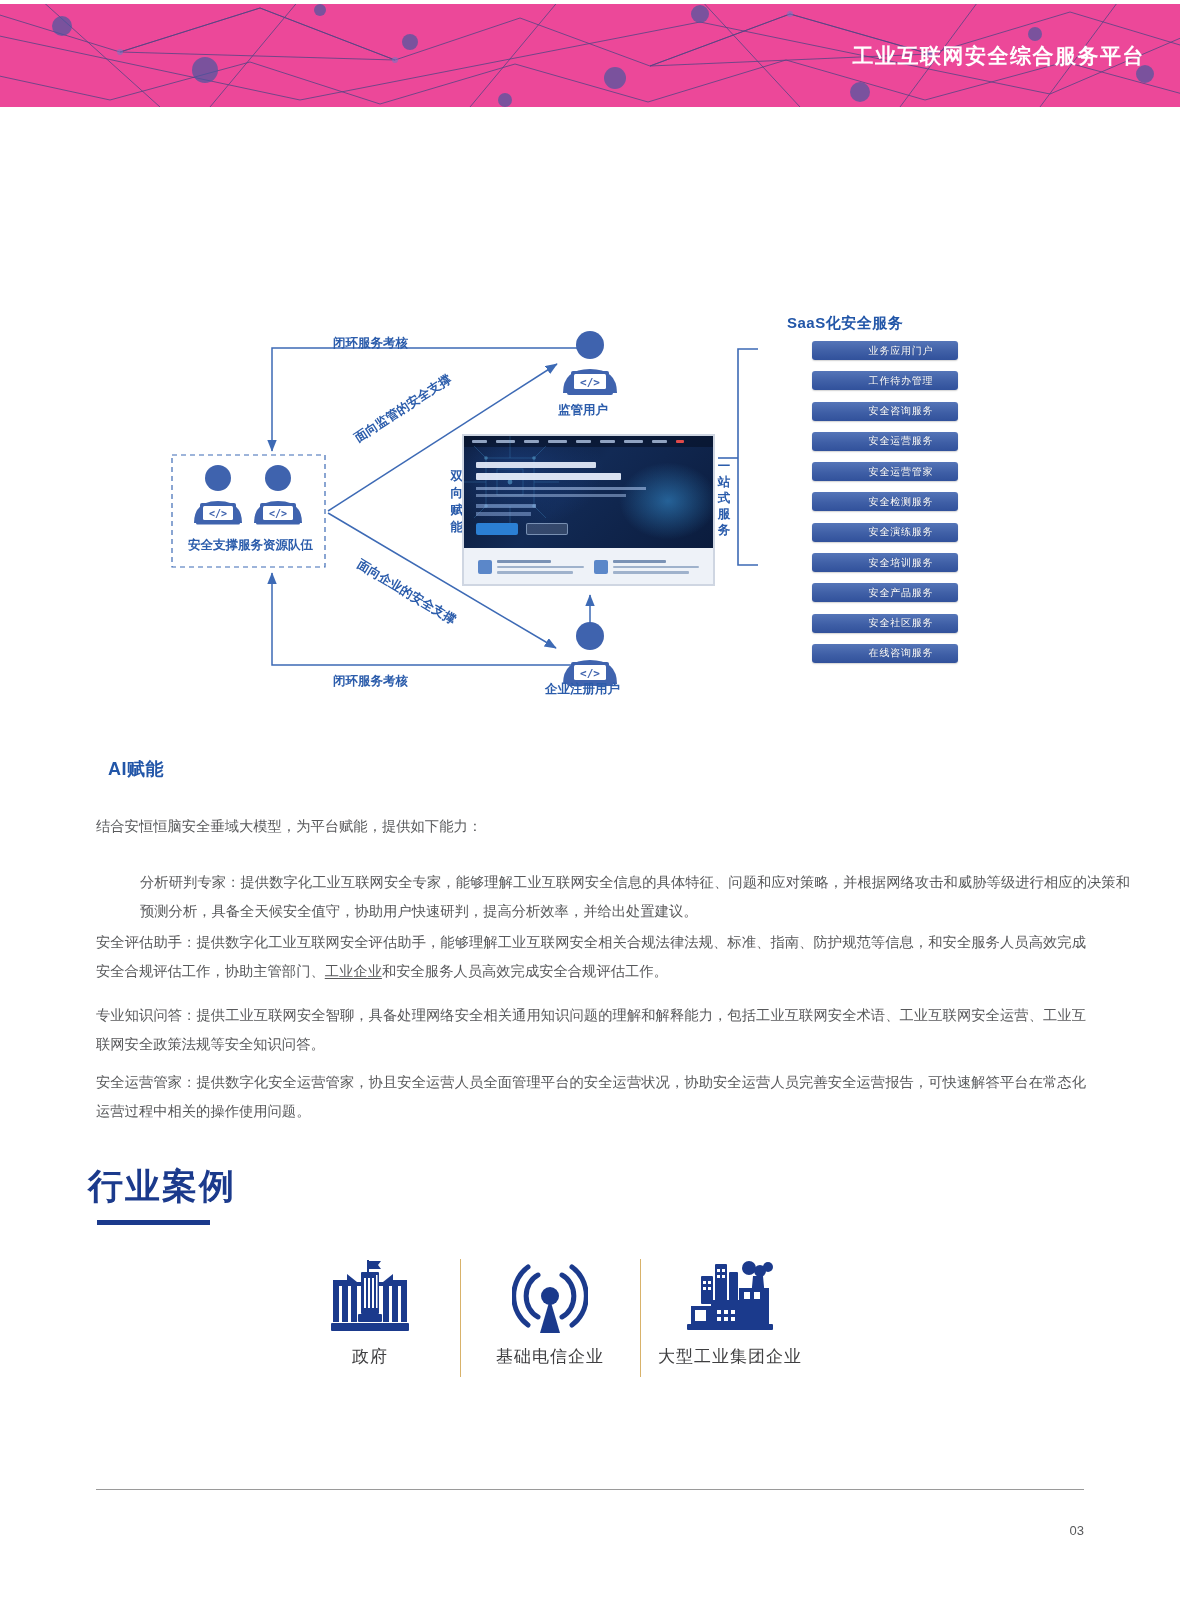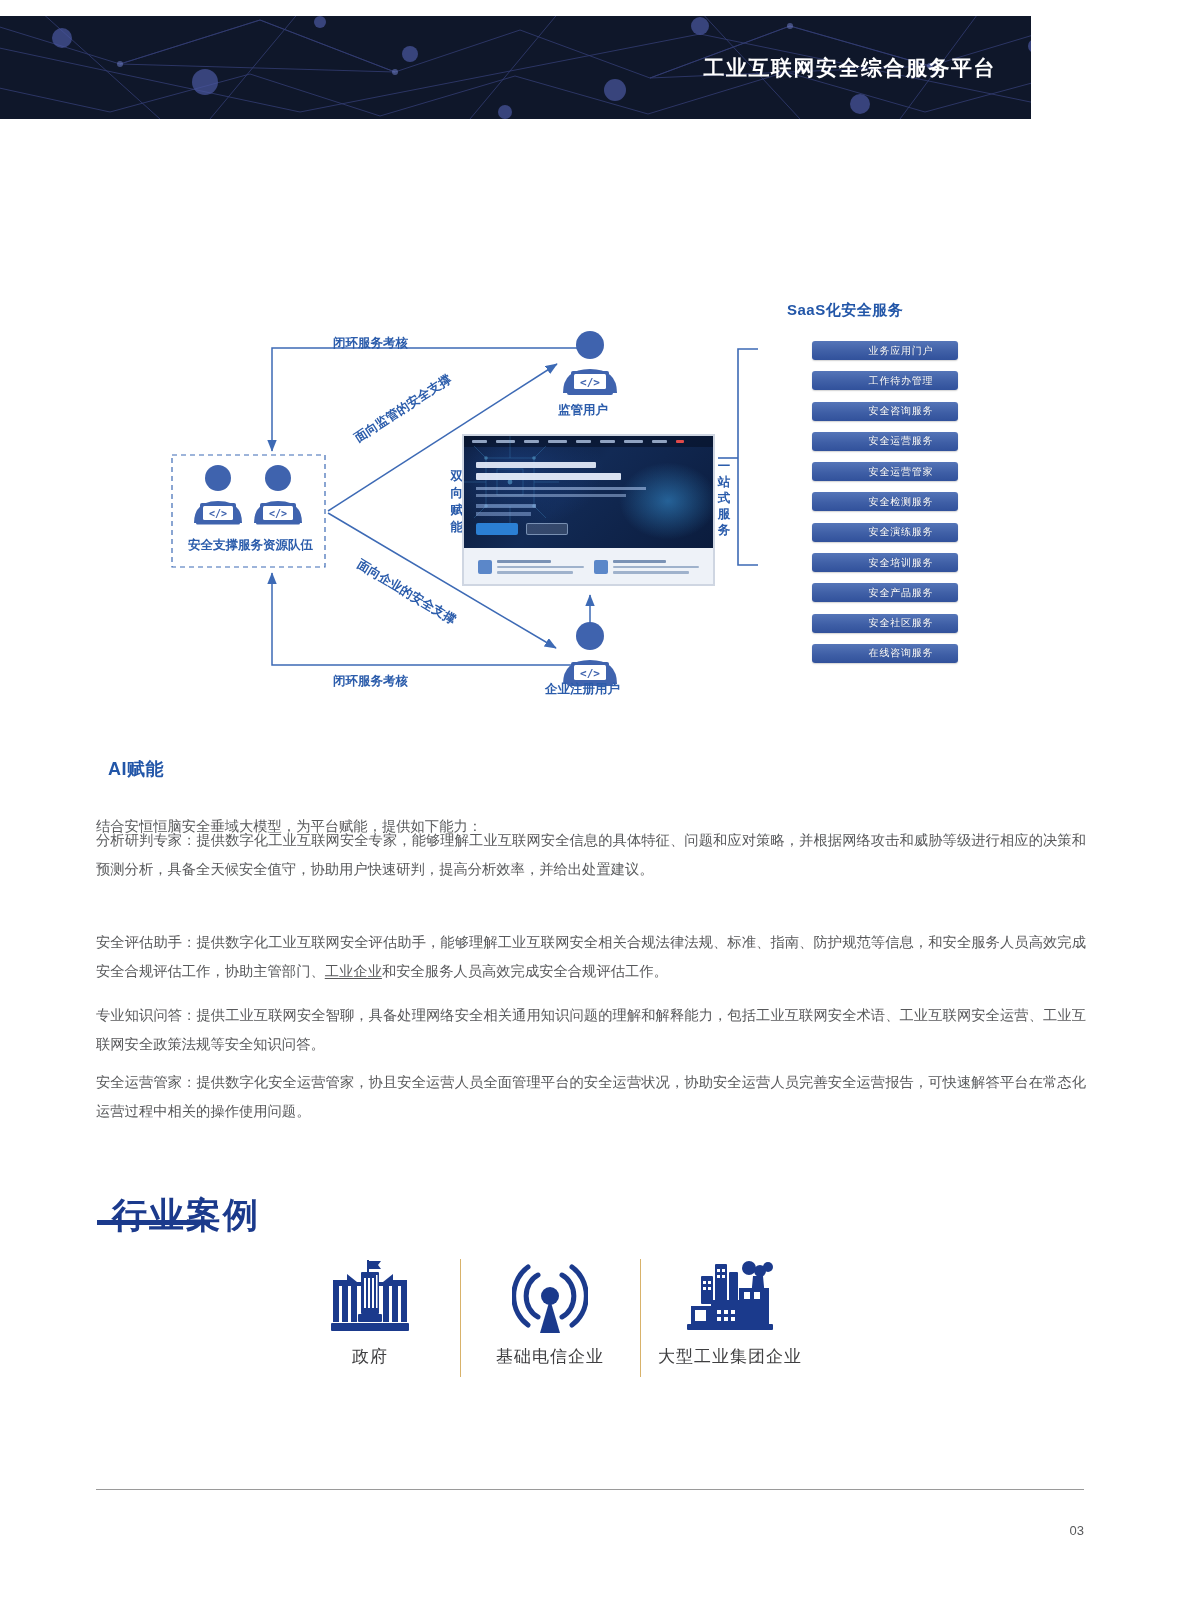--- a/index.html
+++ b/index.html
@@ -10,23 +10,23 @@
     overflow: hidden;
   }
   .page {
     position: relative;
     width: 1180px; height: 1598px;
     background: #ffffff;
   }
 
   
   .header {
-    position: absolute; left: 0; top: 16px;
-    width: 1031px; height: 103px;
-    background: #0f172a;
+    position: absolute; left: 0; top: 4px;
+    width: 1180px; height: 103px;
+    background: #ec4899;
     overflow: hidden;
   }
   .header-net { position: absolute; left: 0; top: 0; width: 1180px; height: 103px; }
   .header-title {
     position: absolute; right: 35px; top: 50%;
     transform: translateY(-50%);
     color: #ffffff;
     font-size: 21px;
     font-weight: bold;
     letter-spacing: 1.5px;
@@ -44,21 +44,21 @@
     position: absolute;
     color: #2b5cab;
     font-weight: bold;
     white-space: nowrap;
     font-size: 11.5px;
   }
   .dg-label.big { font-size: 12.5px; }
 
   .saas-title {
     position: absolute;
-    left: 787px; top: 198px;
+    left: 787px; top: 211px;
     color: #2256a8;
     font-size: 15px;
     font-weight: bold;
     letter-spacing: 0.5px;
     white-space: nowrap;
   }
 
   .saas-list {
     position: absolute;
     left: 812px; top: 238px;
@@ -162,33 +162,32 @@
     position: absolute;
     left: 96px;
     width: 990px;
     color: #58595b;
     font-size: 14.3px;
     line-height: 29px;
     text-align: justify;
   }
   .body-text u { text-decoration: underline; text-underline-offset: 2px; }
   #p-intro { top: 812px; }
-  #p-1 { top: 826px; }
+  #p-1 { top: 868px; margin-left: 44px; }
   #p-2 { top: 928px; }
   #p-3 { top: 1001px; }
   #p-4 { top: 1068px; }
 
   
   .cases-title {
-    position: absolute; left: 112px; top: 1163px;
+    position: absolute; left: 88px; top: 1163px;
     color: #1b3a8c;
     font-size: 35px;
     font-weight: bold;
     letter-spacing: 2px;
-    margin-top: 29px;
   }
   .cases-rule {
     position: absolute; left: 97px; top: 1220px;
     width: 113px; height: 5px;
     background: #1b3a8c;
   }
   .cases-row {
     position: absolute; left: 280px; top: 1253px;
     width: 720px; height: 135px;
     display: flex;

